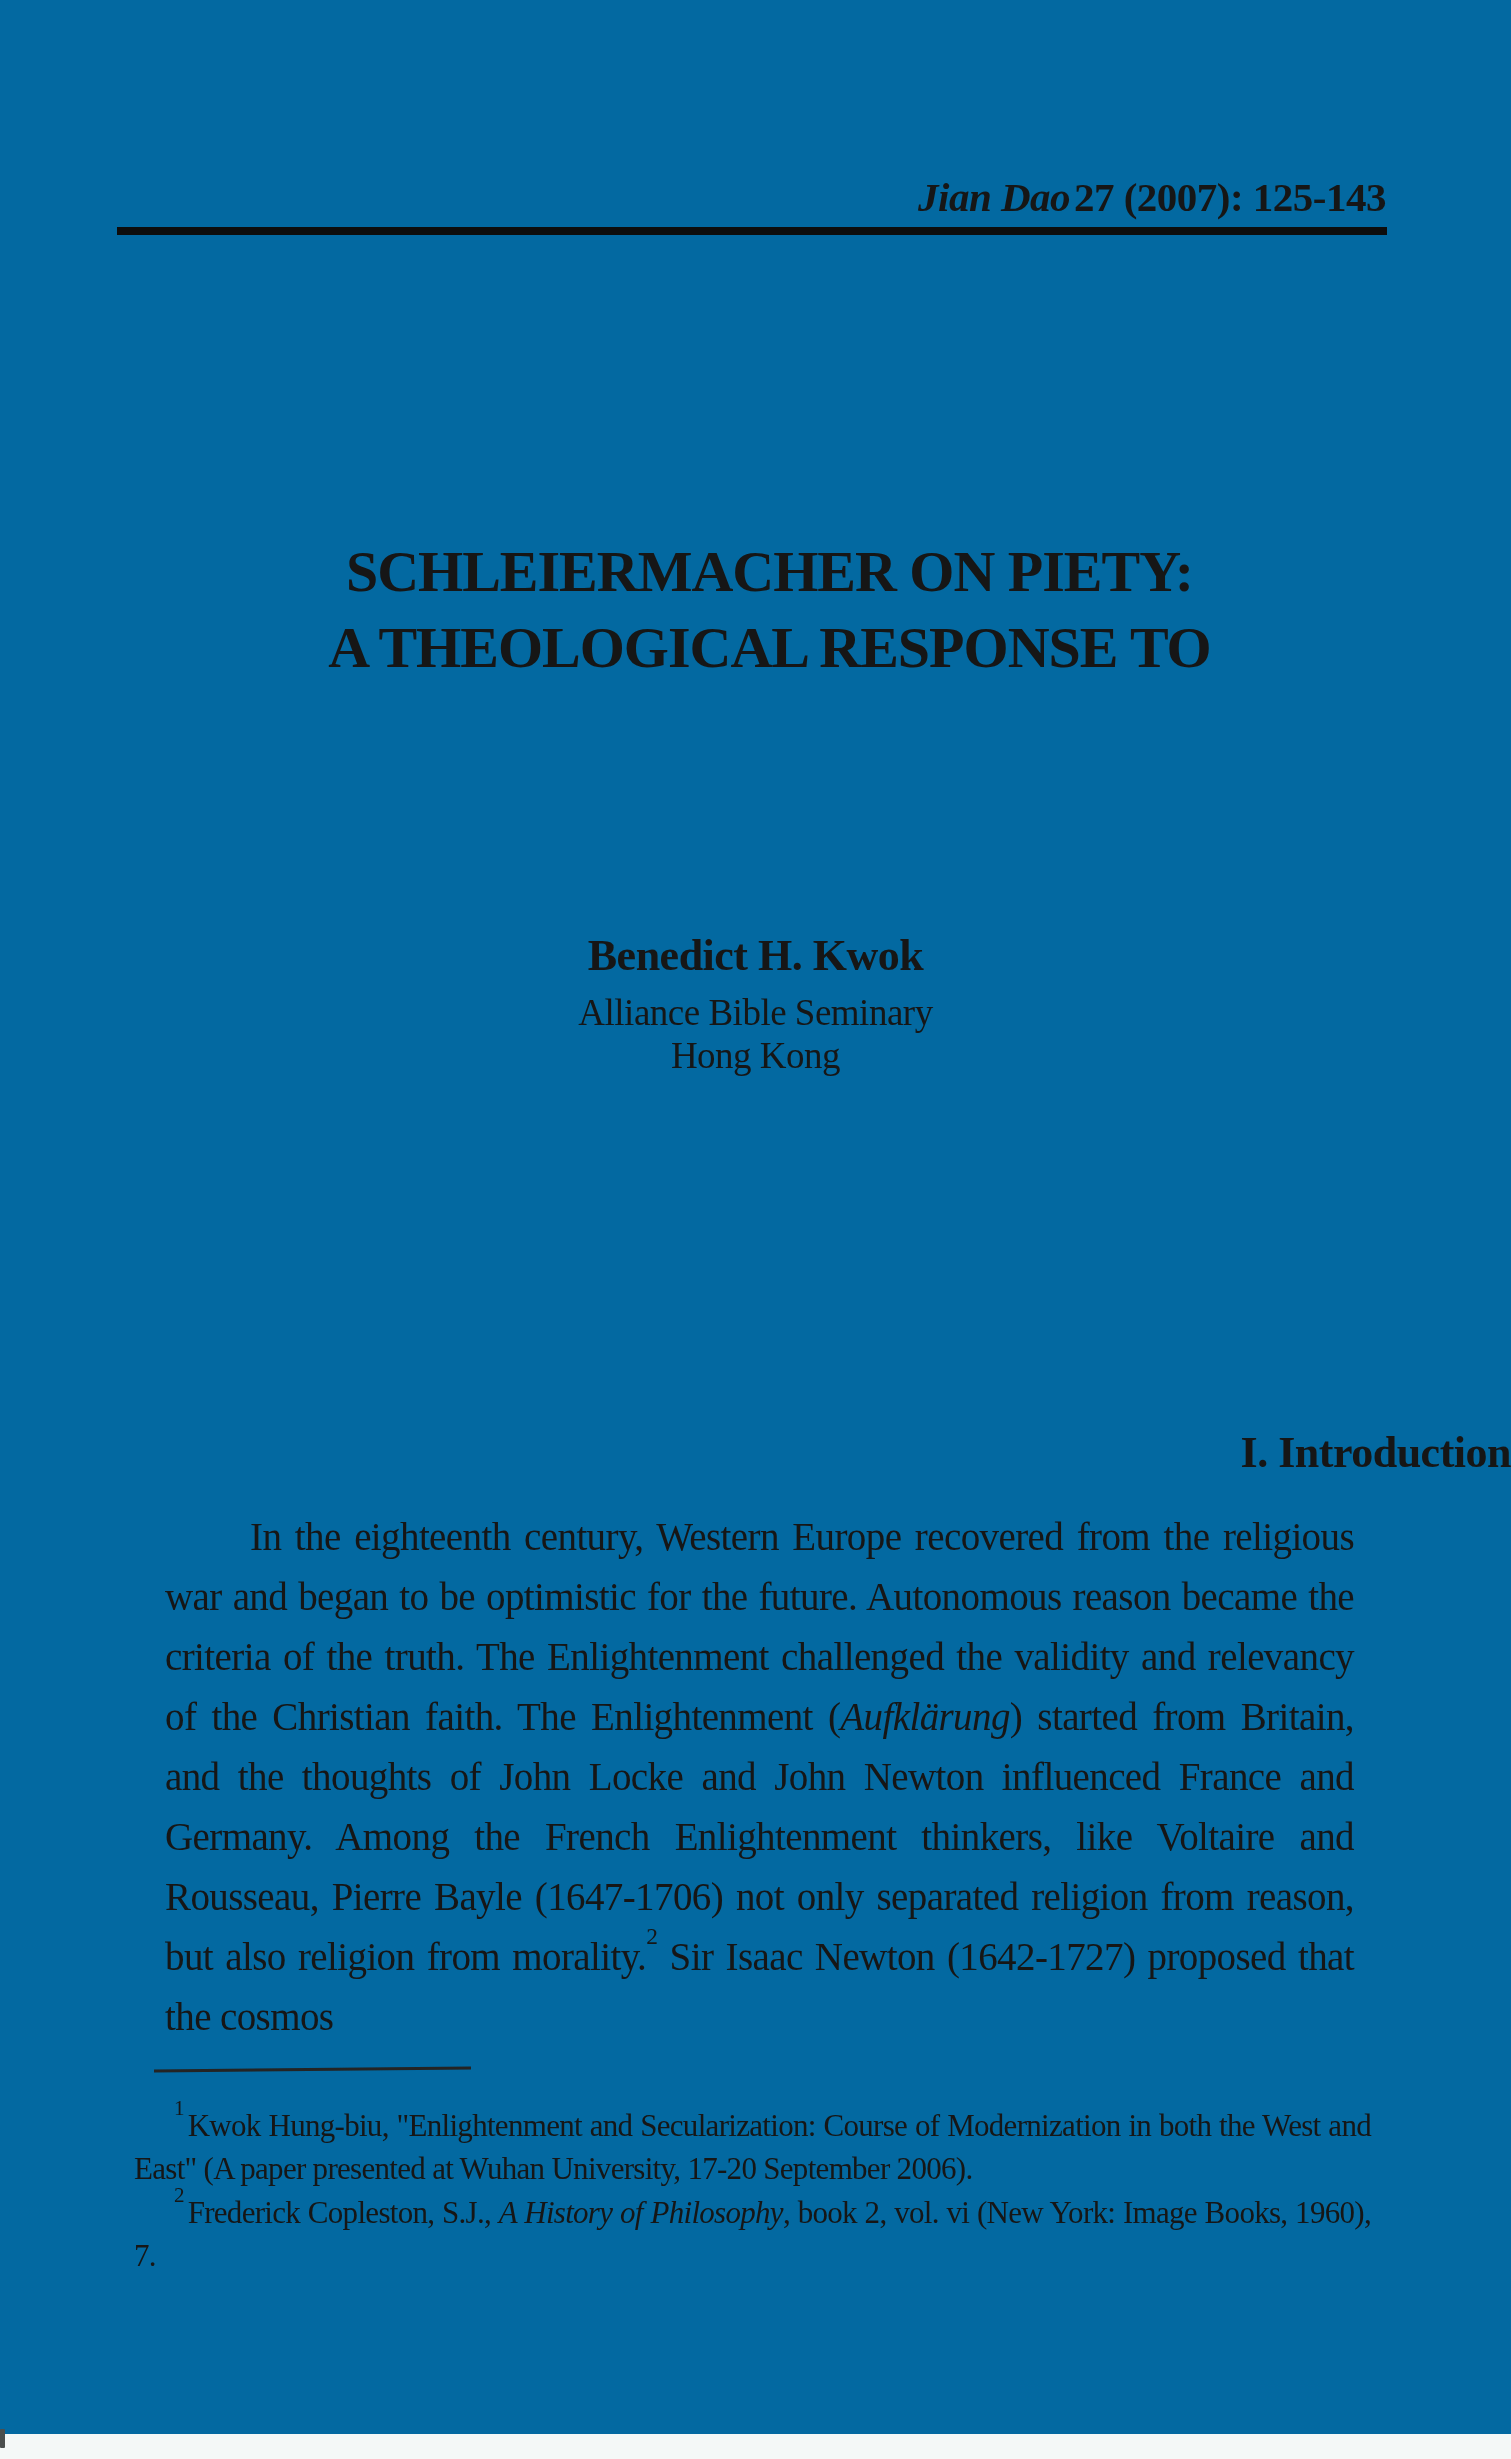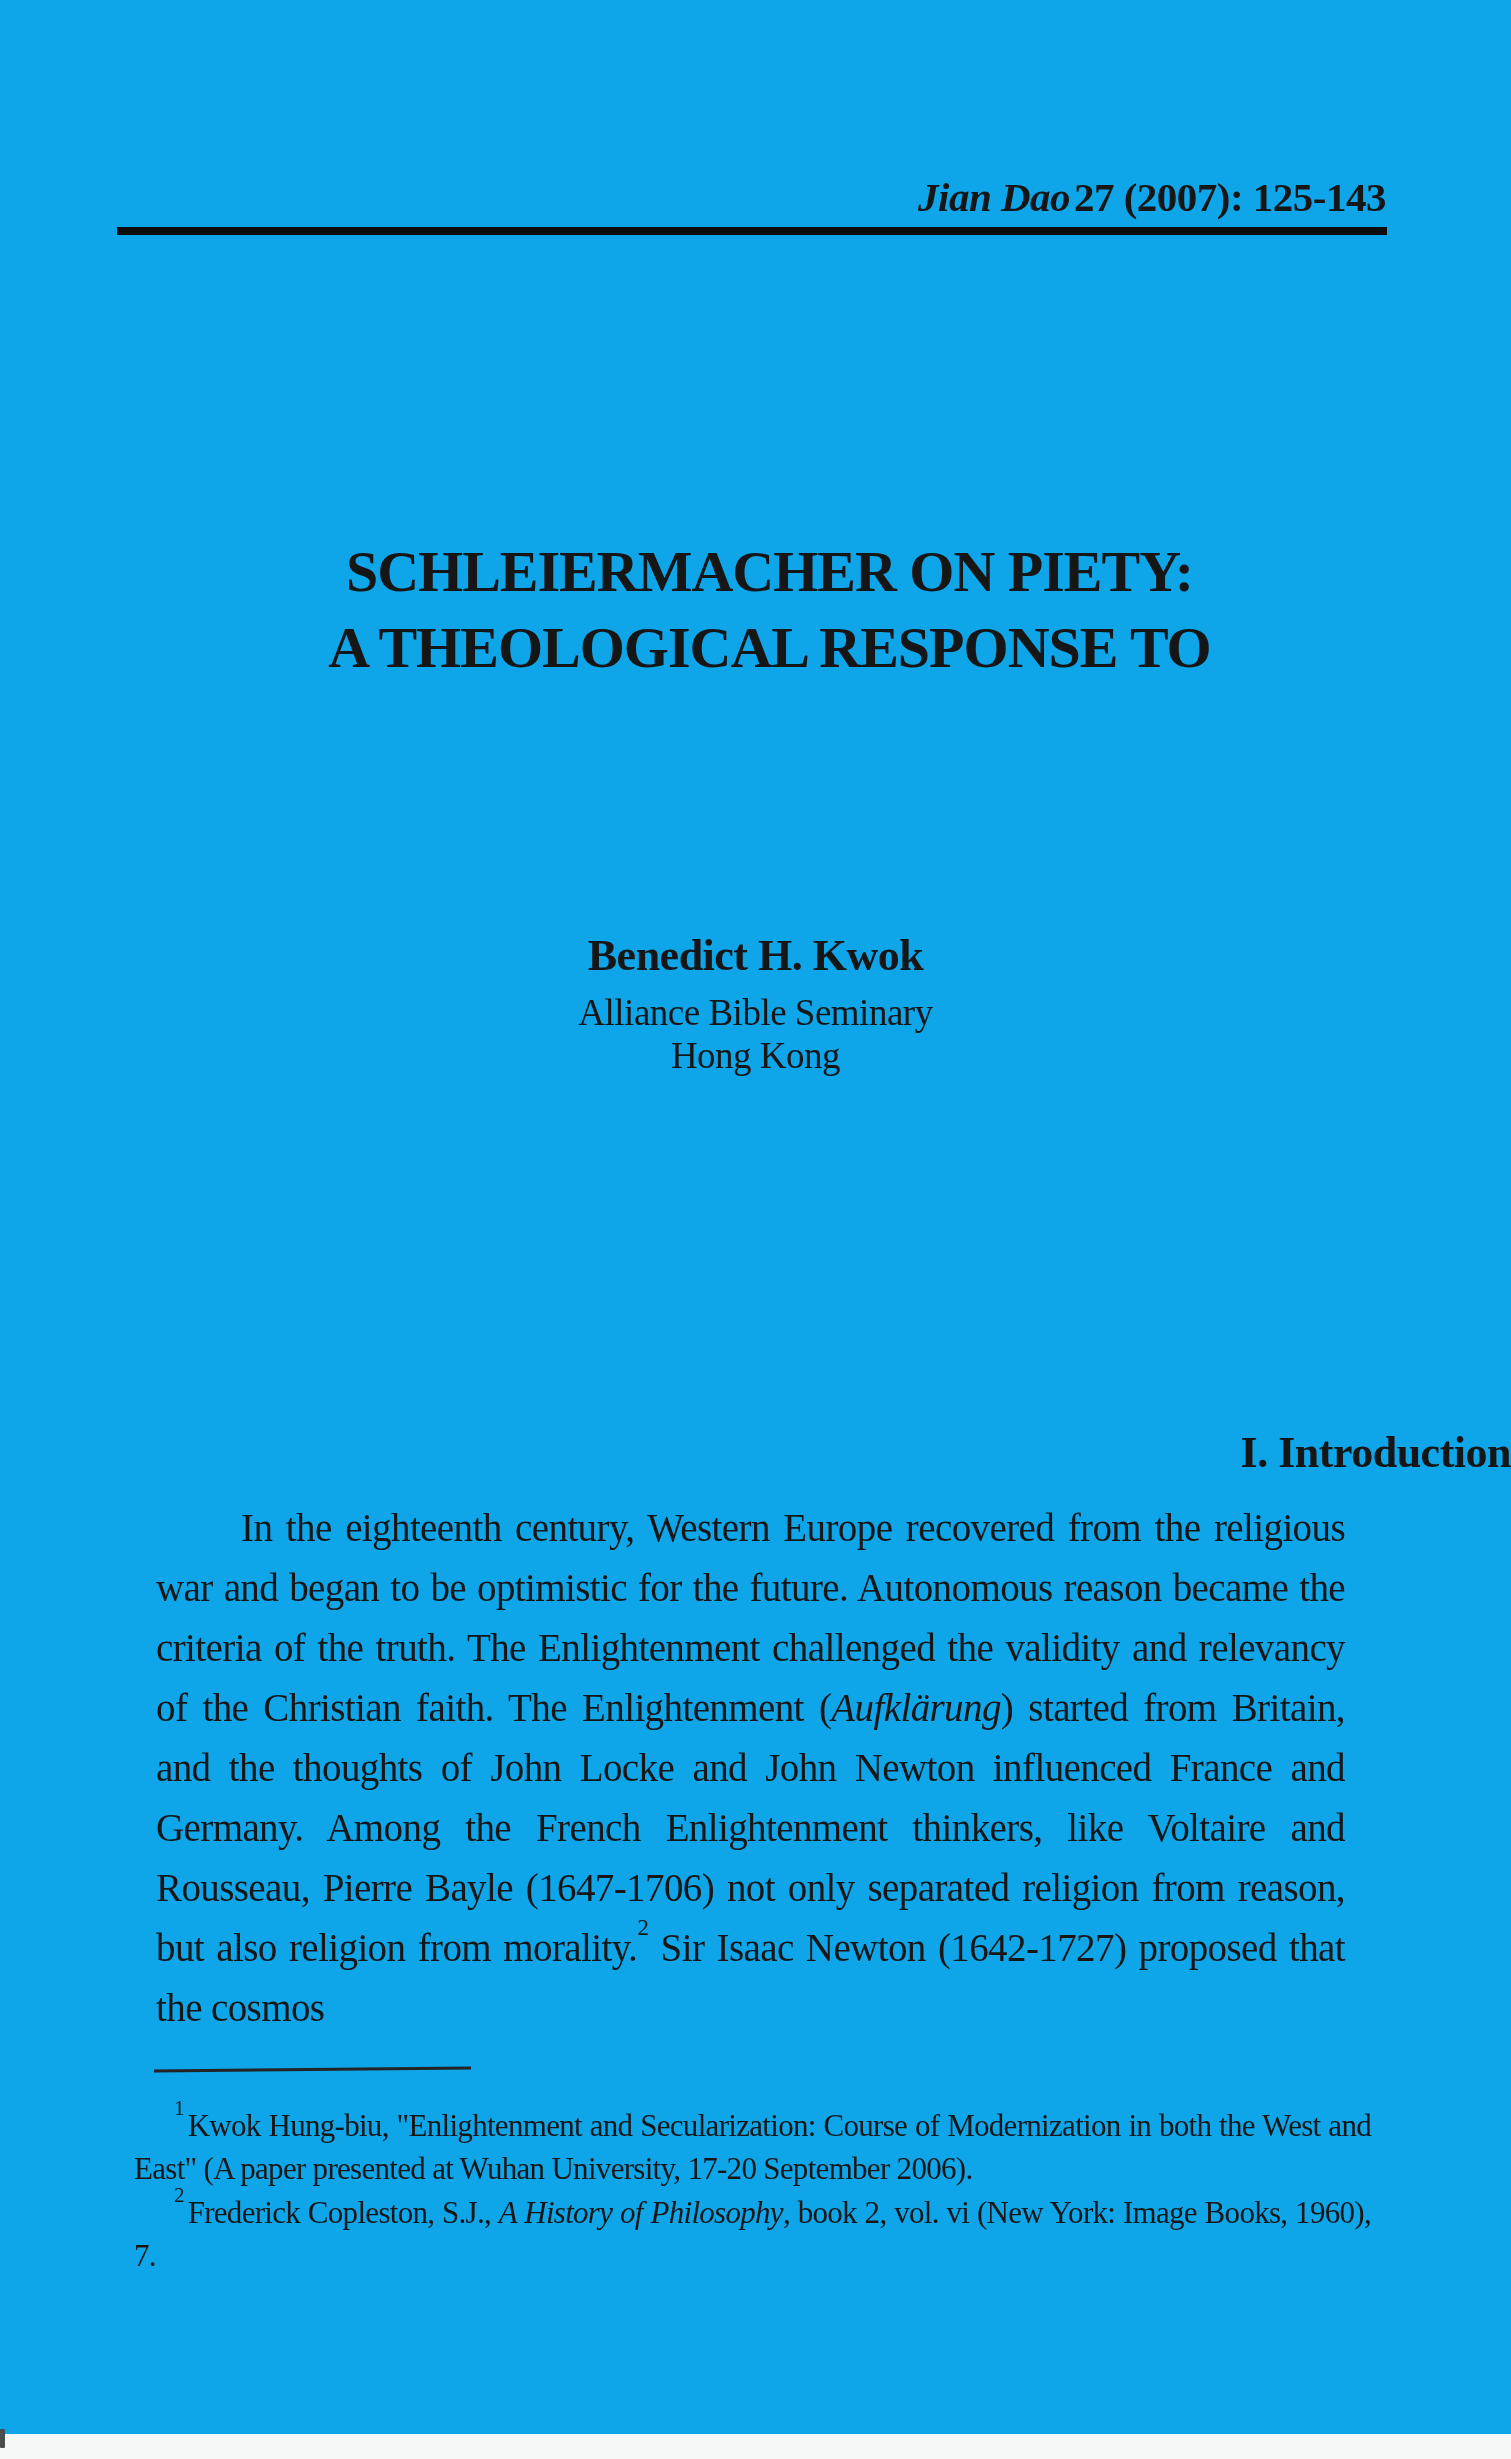--- a/index.html
+++ b/index.html
@@ -1,20 +1,20 @@
 <!DOCTYPE html>
 <html><head>
 <meta charset="utf-8">
 <style>
   html, body { margin: 0; padding: 0; background: #ffffff; }
   .page {
     position: relative;
     width: 1511px;
     height: 2459px;
-    background: #0ea5e9;
+    background: #0369a1;
     font-family: "Liberation Serif", serif;
     color: #161616;
     overflow: hidden;
   }
 
   
   .journal-ref {
     position: absolute;
     top: 173px;
     right: 125px;
@@ -85,21 +85,21 @@
     font-size: 44px;
     letter-spacing: -0.5px;
   }
 
   
   .body-par {
     position: absolute;
     top: 1495px;
     left: 153px;
     width: 1189px;
-    margin: 3px;
+    margin: 12px;
     font-size: 39px;
     line-height: 60px;
     letter-spacing: -0.6px;
     text-align: justify;
     text-indent: 85px;
   }
   .body-par sup {
     font-size: 0.6em;
     position: relative;
     top: -0.5em;

